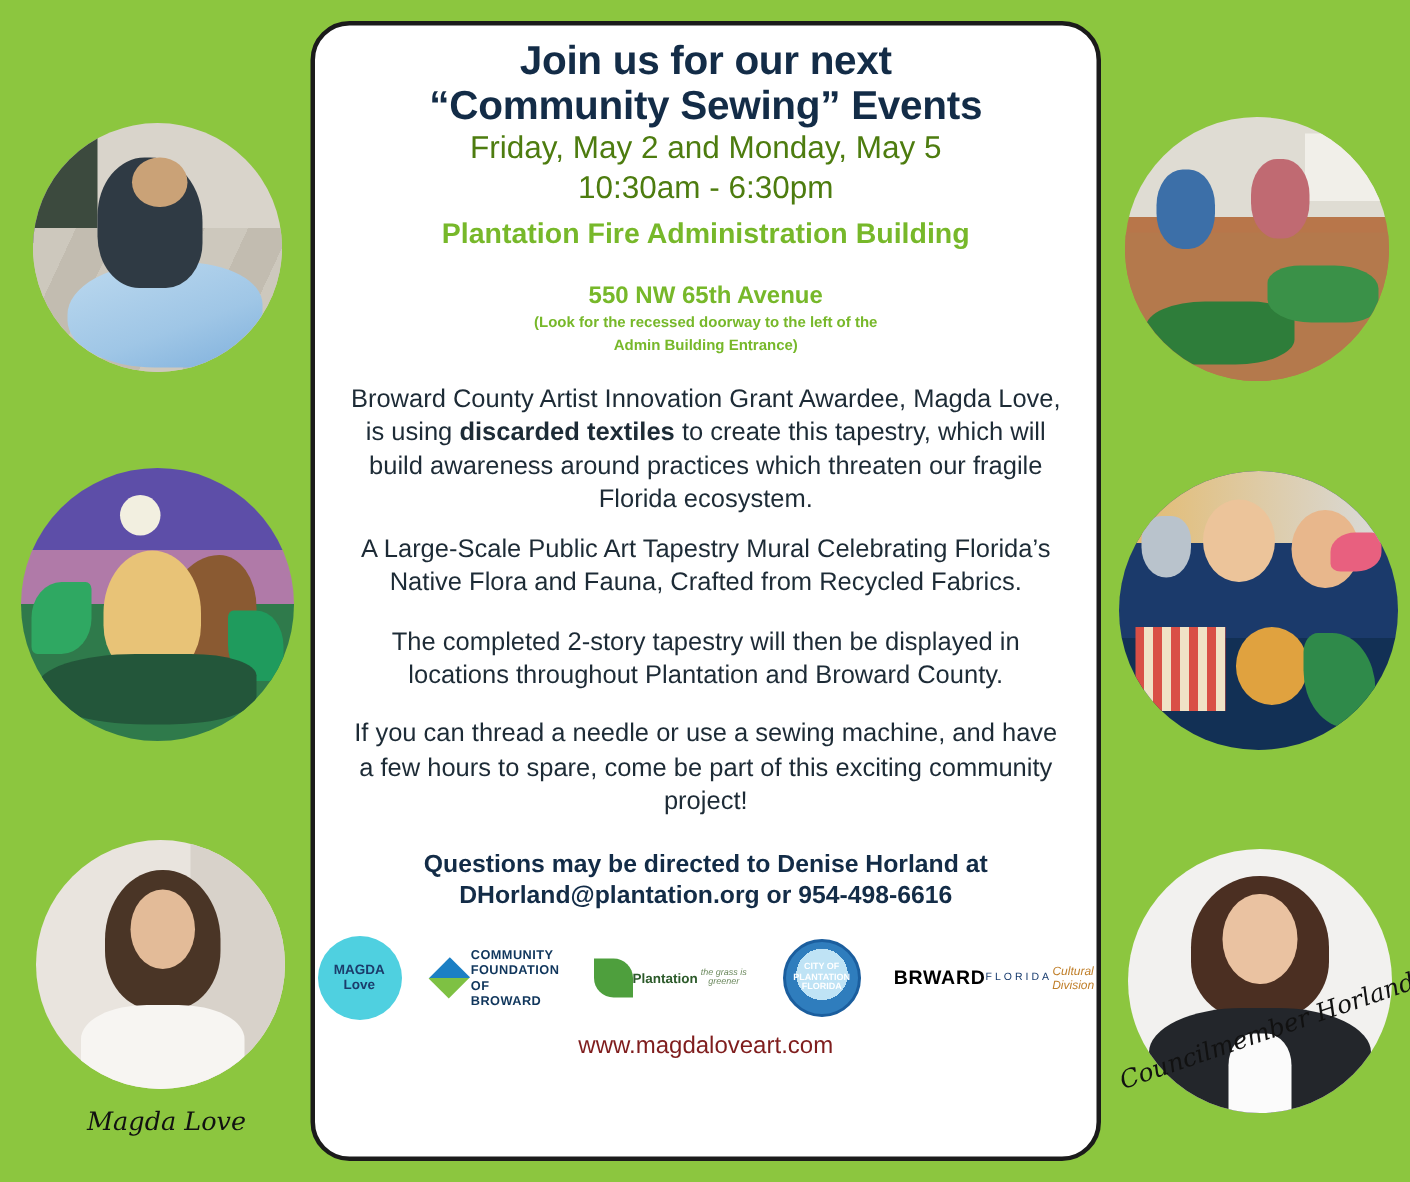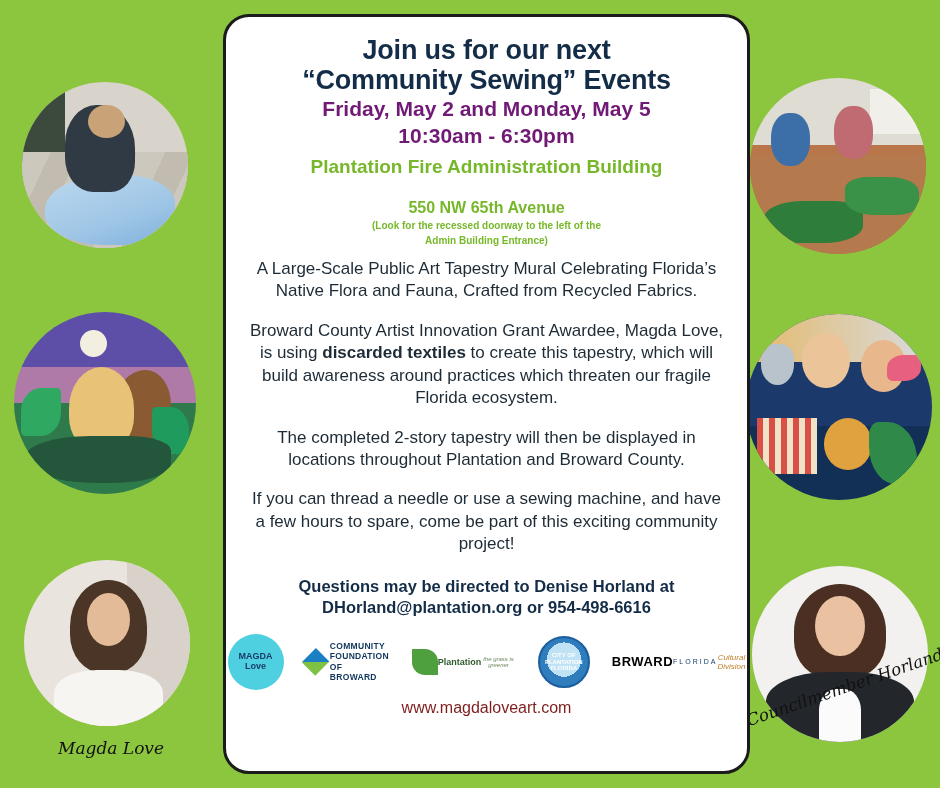--- a/index.html
+++ b/index.html
@@ -11,43 +11,43 @@
     height: 788px;
     background: #8cc63f;
     font-family: "Liberation Sans", sans-serif;
     overflow: hidden;
     position: relative;
   }
 
   
   .card {
     position: absolute;
-    left: 223px;
+    left: 207px;
     top: 14px;
     width: 527px;
     height: 760px;
     background: #ffffff;
     border: 3px solid #1b1b1b;
     border-radius: 26px;
     box-sizing: border-box;
-    padding: 18px 20px 10px 20px;
+    padding: 8px 20px 10px 20px;
     text-align: center;
   }
 
   .hl1 {
     font-size: 27px;
     font-weight: bold;
     color: #132c47;
     line-height: 1.12;
     letter-spacing: -0.2px;
   }
   .hl2 {
     font-size: 21px;
-    font-weight: bold;
-    color: #701a75;
+    font-weight: normal;
+    color: #4d7c0f;
     line-height: 1.18;
     margin-top: 2px;
   }
   .venue {
     font-size: 19px;
     font-weight: bold;
     color: #77b82a;
     margin-top: 7px;
     line-height: 1.2;
   }
@@ -430,25 +430,25 @@
 
   <div class="hl2">Friday, May 2 and Monday, May 5</div>
   <div class="hl2">10:30am - 6:30pm</div>
 
   <div class="venue">Plantation Fire Administration Building</div>
   <div class="addr">550 NW 65th Avenue</div>
   <div class="note">(Look for the recessed doorway to the left of the</div>
   <div class="note">Admin Building Entrance)</div>
 
 
-  <div class="body">A Large-Scale Public Art Tapestry Mural Celebrating Florida’s Native Flora and Fauna, Crafted from Recycled Fabrics.</div>
-
   <div class="body spaced">
     <span>Broward County Artist Innovation Grant Awardee, Magda Love, is using </span><b>discarded textiles</b><span> to create this tapestry, which will build awareness around practices which threaten our fragile Florida ecosystem.</span>
   </div>
+
+  <div class="body">A Large-Scale Public Art Tapestry Mural Celebrating Florida’s Native Flora and Fauna, Crafted from Recycled Fabrics.</div>
 
   <div class="body spaced">The completed 2-story tapestry will then be displayed in locations throughout Plantation and Broward County.</div>
 
   <div class="body spaced">If you can thread a needle or use a sewing machine, and have a few hours to spare, come be part of this exciting community project!</div>
 
   <div class="contact">Questions may be directed to Denise Horland at</div>
   <div class="contact" style="margin-top:0">DHorland@plantation.org or 954-498-6616</div>
 
   <div class="logos">
 

